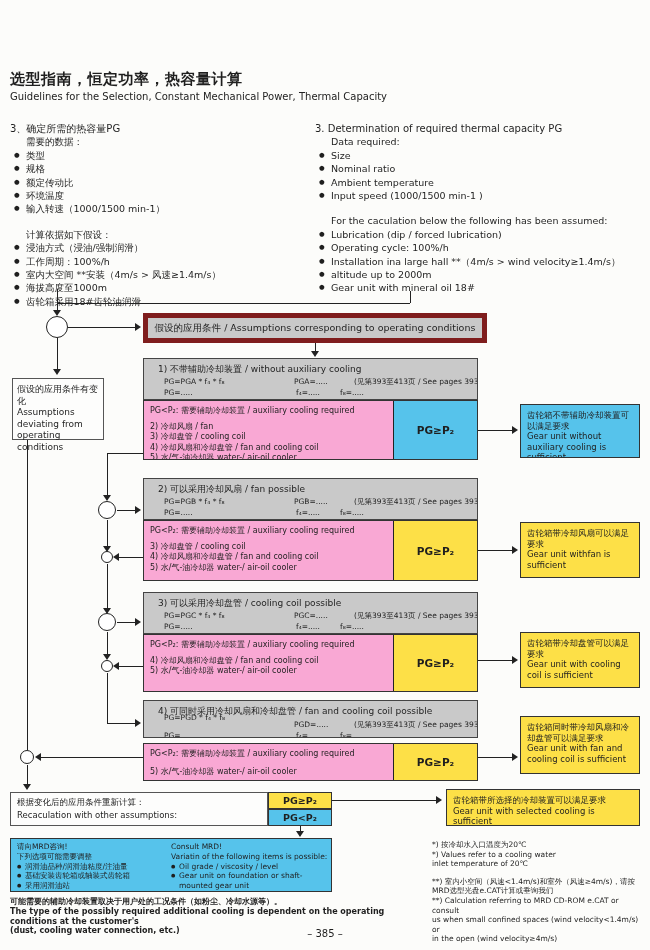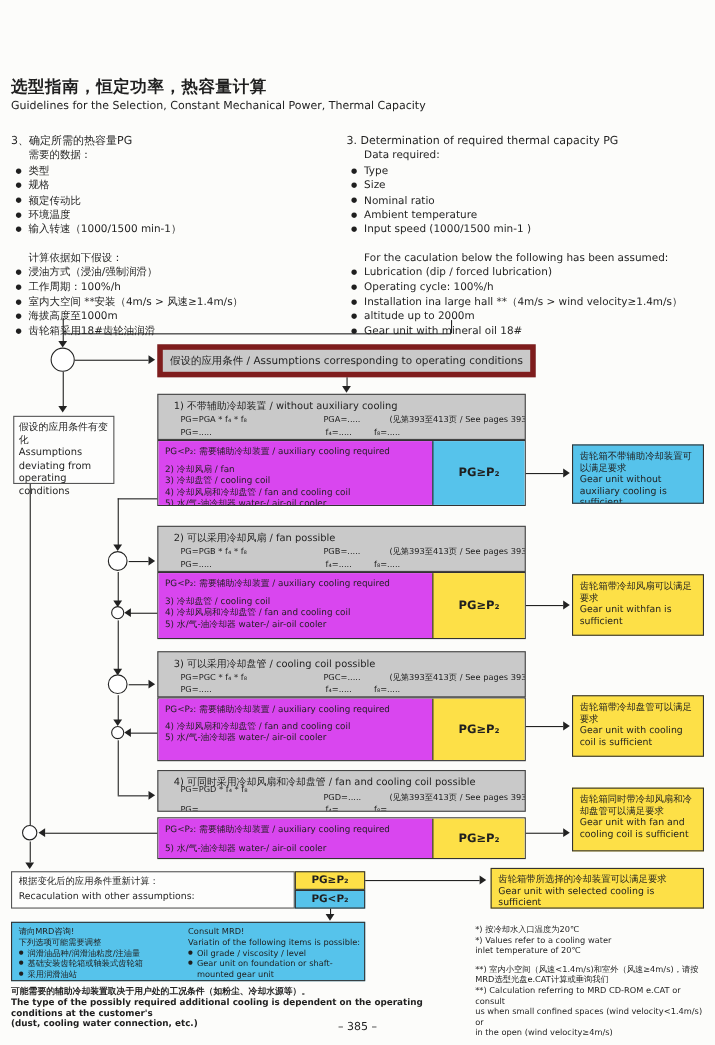--- a/index.html
+++ b/index.html
@@ -25,21 +25,21 @@
   .circle{position:absolute;border:1px solid #222;border-radius:50%;background:#fff;box-sizing:border-box;}
   .boxA{position:absolute;left:143px;top:313px;width:344px;height:30px;background:#c9c9c9;border:5px solid #7f1d1d;
         box-sizing:border-box;display:flex;align-items:center;justify-content:center;font-size:9.5px;}
   .boxB{position:absolute;left:12px;top:378px;width:92px;height:62px;background:#fdfdfc;border:1px solid #555;
         box-sizing:border-box;font-size:9px;line-height:11.5px;padding:5px 4px;}
   
   .sec-hd{position:absolute;background:#c9c9c9;border:1px solid #444;box-sizing:border-box;overflow:hidden;}
   .sec-title{position:absolute;left:14px;top:4px;font-size:9px;white-space:nowrap;}
   .fpos{position:absolute;font-size:7.5px;white-space:nowrap;color:#222;}
   .sec-bd{position:absolute;display:flex;border:1px solid #333;box-sizing:border-box;overflow:hidden;}
-  .bd-left{width:249px;box-sizing:border-box;background:#d946ef;padding:5px 6px;font-size:8px;line-height:10.5px;overflow:hidden;}
+  .bd-left{width:249px;box-sizing:border-box;background:#f9a8d4;padding:5px 6px;font-size:8px;line-height:10.5px;overflow:hidden;}
   .bd-left .cond{white-space:nowrap;}
   .bd-left .opts{margin-top:5px;}
   .bd-right{flex:1;border-left:1px solid #222;display:flex;align-items:center;justify-content:center;
             font-size:10.5px;font-weight:600;}
   .blue{background:#56c3eb;} .lblue{background:#fde047;}
   .result{position:absolute;border:1px solid #333;box-sizing:border-box;padding:5px 6px;font-size:8.5px;line-height:10.5px;overflow:hidden;}
   
   .recalc{position:absolute;left:10px;top:792px;width:258px;height:34px;background:#fdfdfc;border:1px solid #555;
           box-sizing:border-box;padding:3px 6px;font-size:8.5px;line-height:13px;}
   .pcell{position:absolute;left:268px;width:64px;height:17px;border:1px solid #333;box-sizing:border-box;
@@ -83,21 +83,20 @@
       <li>室内大空间 **安装（4m/s &gt; 风速≥1.4m/s）</li>
       <li>海拔高度至1000m</li>
       <li>齿轮箱采用18#齿轮油润滑</li>
     </ul>
   </div>
 
   <div class="col" style="left:315px;width:330px;">
     <div class="hd">3. Determination of required thermal capacity PG</div>
     <div class="sub">Data required:</div>
     <ul>
-      <li>Type</li>
       <li>Size</li>
       <li>Nominal ratio</li>
       <li>Ambient temperature</li>
       <li>Input speed  (1000/1500 min-1 )</li>
     </ul>
     <div class="gap"></div>
     <div class="sub">For the caculation below the following has been assumed:</div>
     <ul>
       <li>Lubrication (dip / forced lubrication)</li>
       <li>Operating cycle: 100%/h</li>

